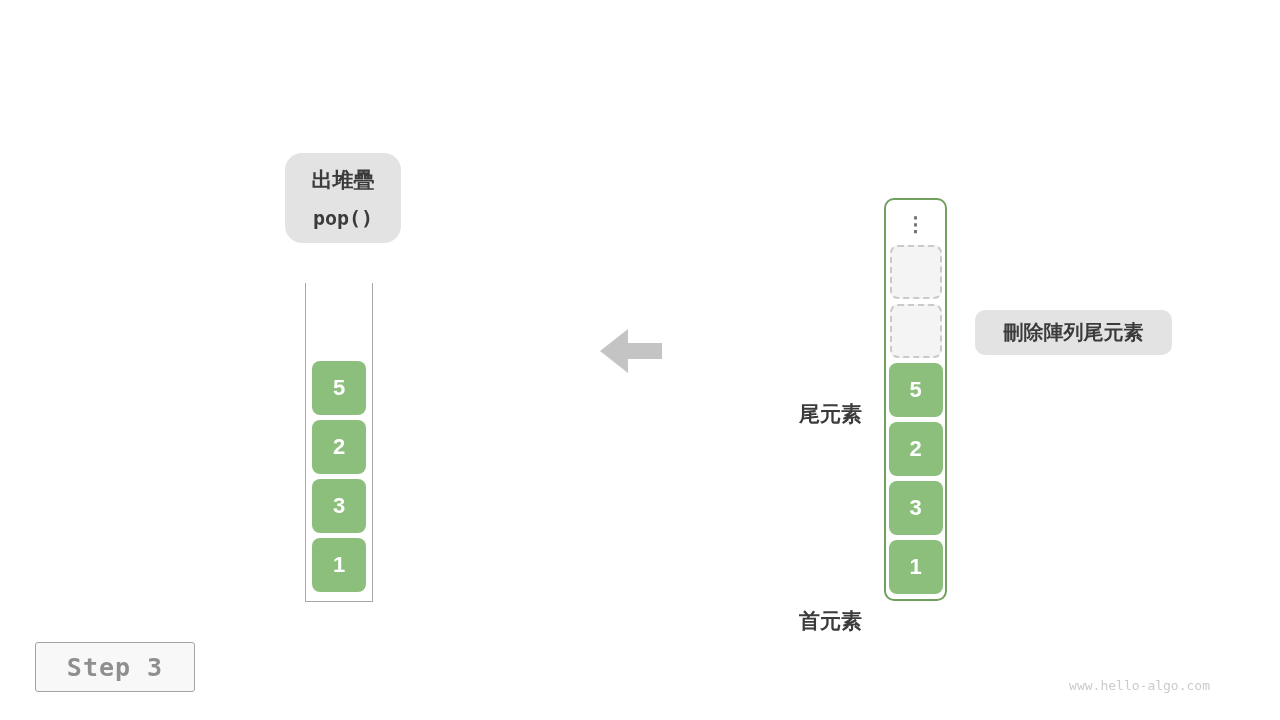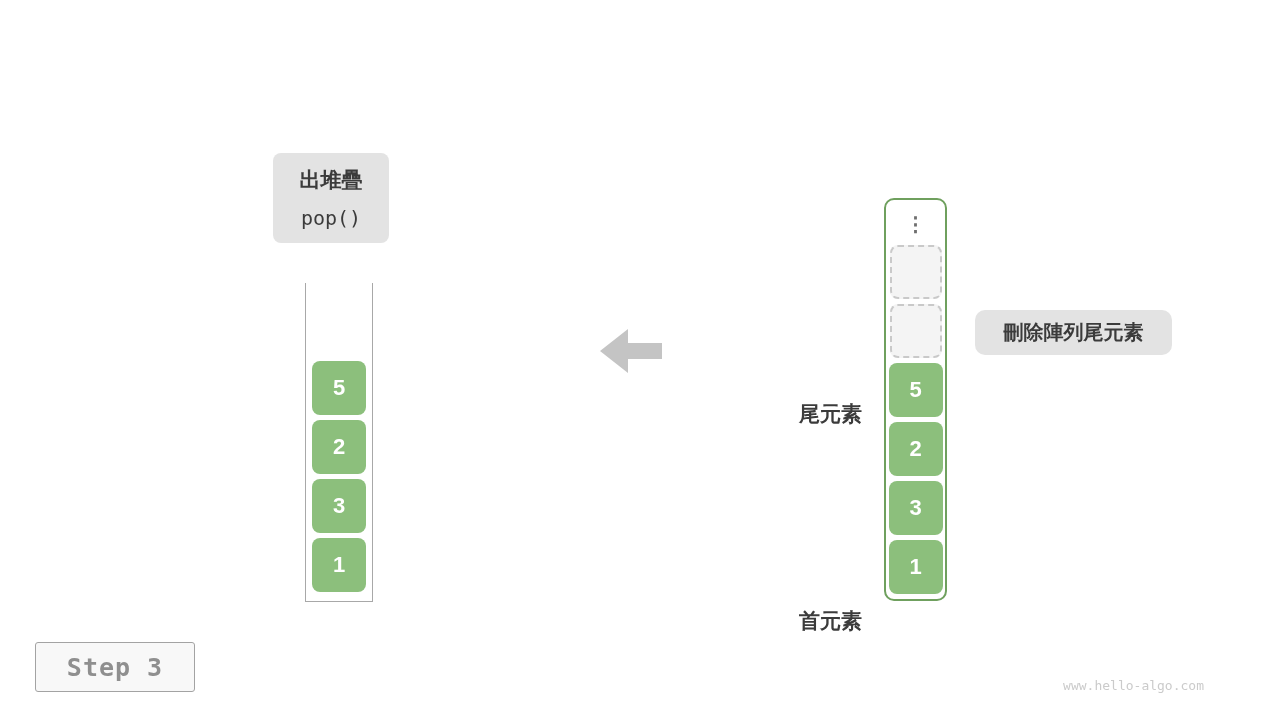--- a/index.html
+++ b/index.html
@@ -14,27 +14,27 @@
     --frame-border:#A8A8A8;
   }
   html,body{margin:0;padding:0;background:#fff;}
   .canvas{
     position:relative;width:1280px;height:720px;background:#ffffff;overflow:hidden;
     font-family:"Liberation Sans", sans-serif;
   }
 
   
   .pop-label{
-    position:absolute;left:273px;top:153px;width:116px;height:90px;
-    background:var(--label-bg);border-radius:8px;
+    position:absolute;left:285px;top:153px;width:116px;height:90px;
+    background:var(--label-bg);border-radius:17px;
     display:flex;flex-direction:column;justify-content:center;align-items:center;gap:12px;
     color:var(--text-dark);
   }
   .pop-line1{font-size:21px;font-weight:bold;}
-  .pop-line2{font-size:20px;font-family:"DejaVu Sans Mono", monospace;font-weight:normal;}
+  .pop-line2{font-size:20px;font-family:"DejaVu Sans Mono", monospace;font-weight:bold;}
 
   
   .left-stack{
     position:absolute;left:305px;top:283px;width:68px;height:319px;
     box-sizing:border-box;background:#fff;
     border-left:1.5px solid var(--frame-border);
     border-right:1.5px solid var(--frame-border);
     border-bottom:1.5px solid var(--frame-border);
     display:flex;flex-direction:column;justify-content:flex-end;align-items:center;
     gap:5px;padding-bottom:9px;
@@ -96,21 +96,21 @@
     box-sizing:border-box;border:1px solid #A3A3A3;background:#F8F8F8;border-radius:3px;
     display:flex;justify-content:center;align-items:center;
   }
   .step-box span{
     font-family:"DejaVu Sans Mono", monospace;font-weight:bold;
     font-size:25px;color:#8F8F8F;letter-spacing:1px;
   }
 
   
   .watermark{
-    position:absolute;right:76px;top:678px;
+    position:absolute;right:70px;top:678px;
     font-family:"DejaVu Sans Mono", monospace;font-size:13px;color:#CBCBCB;text-align:right;
   }
 </style>
 </head>
 <body>
 
 <div class="canvas">
 
   <div class="pop-label">
     <div class="pop-line1">出堆疊</div>

